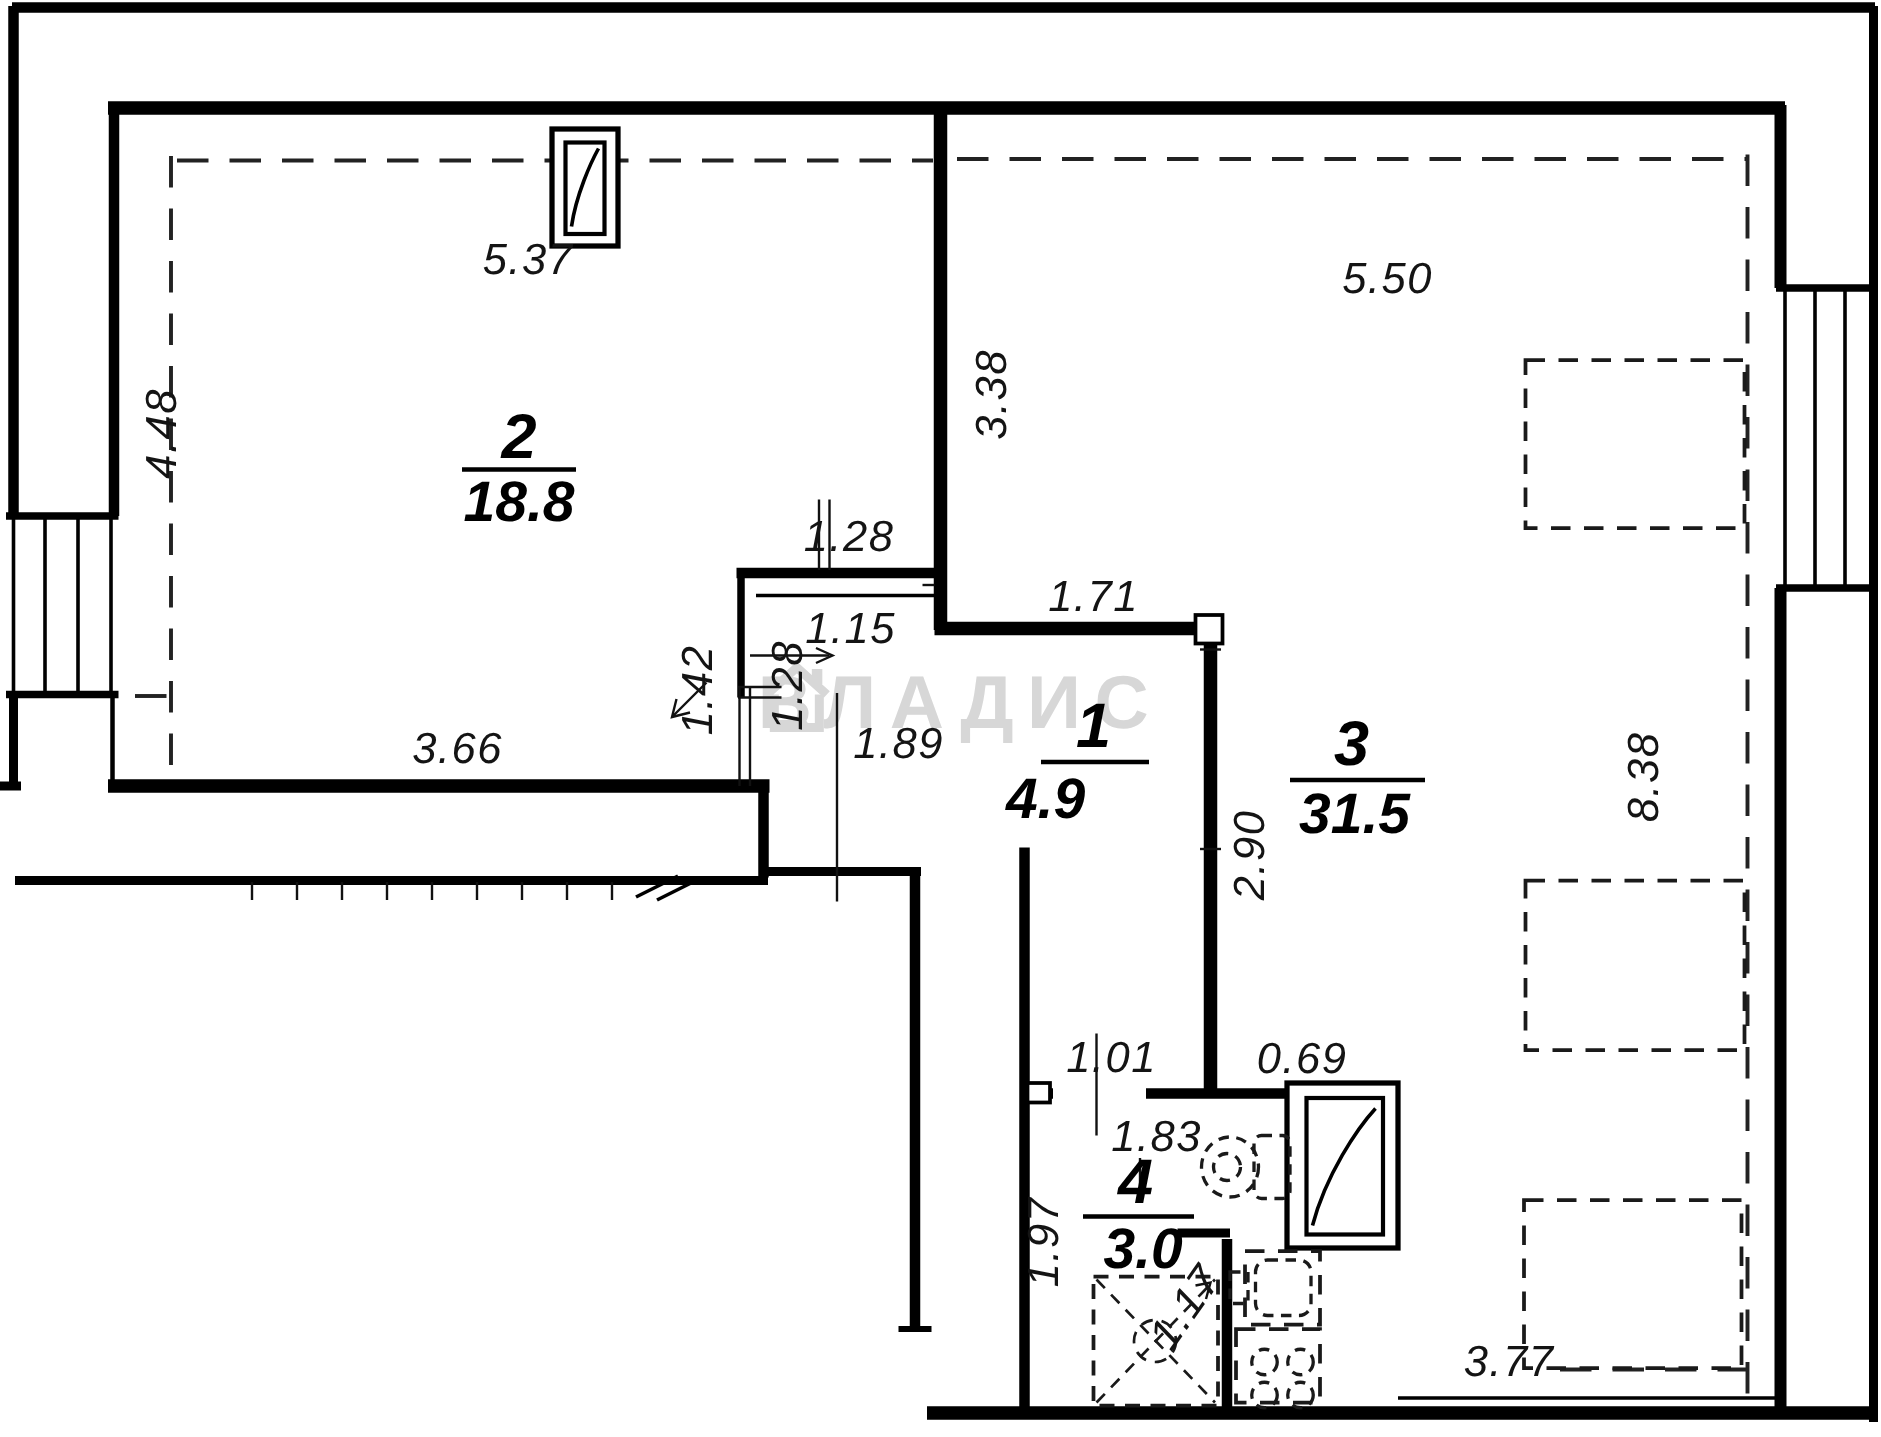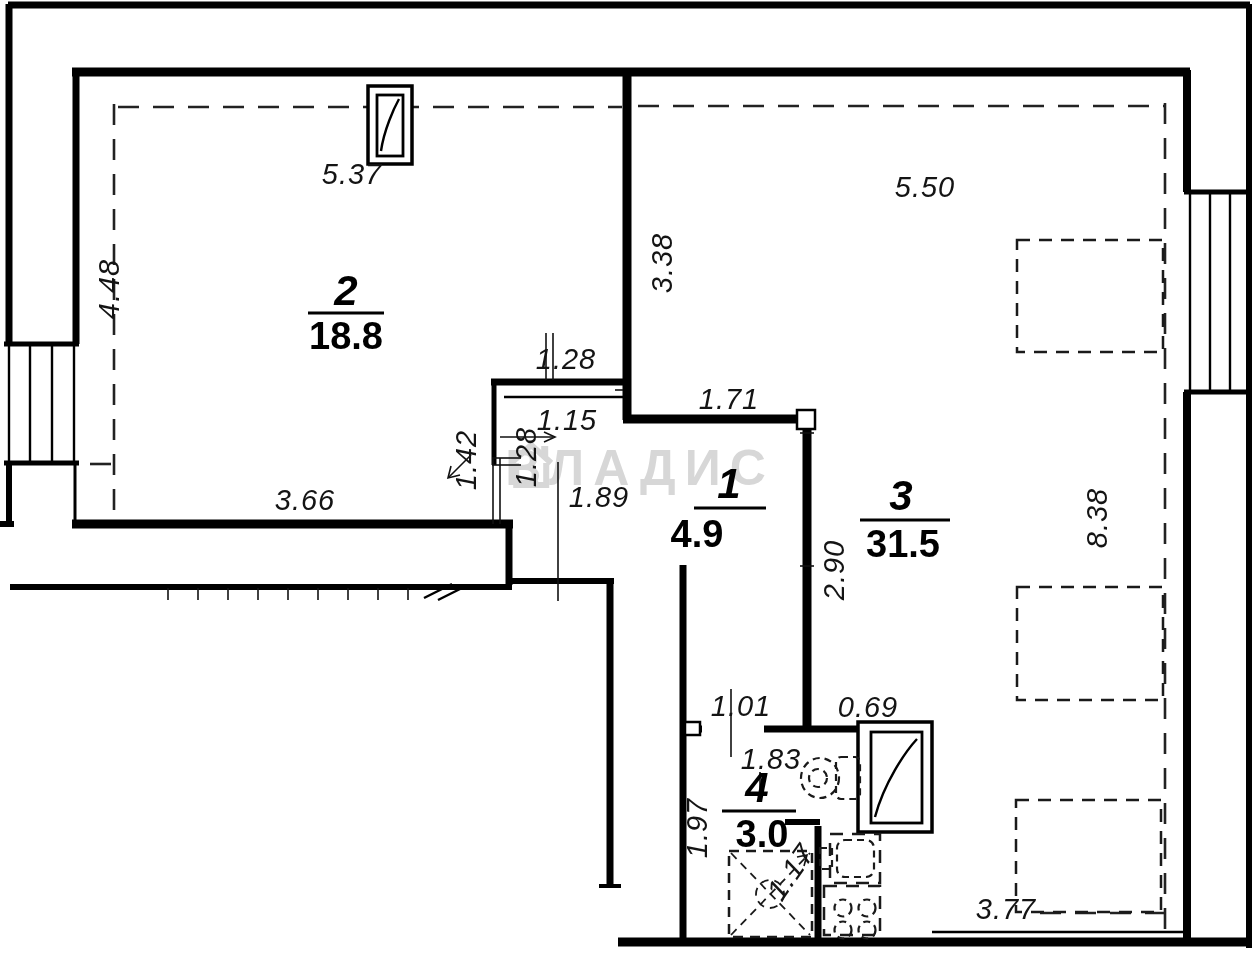--- a/index.html
+++ b/index.html
@@ -25,21 +25,21 @@
   .dt{stroke:#1a1a1a;stroke-width:2.2;stroke-dasharray:7 5;fill:none}
   .ds{stroke:#1a1a1a;stroke-width:2.5;stroke-dasharray:10 7;fill:none}
   .ds1{stroke:#1a1a1a;stroke-width:1.8;stroke-dasharray:8 6;fill:none}
   
   .dim{position:absolute;transform:translate(-50%,-50%);font-style:italic;font-size:29px;
        color:#141414;white-space:nowrap;letter-spacing:1px;}
   .r90{transform:translate(-50%,-50%) rotate(-90deg);}
   .r55{transform:translate(-50%,-50%) rotate(-55deg);}
   .rnum{position:absolute;transform:translate(-50%,-50%);font-style:italic;font-weight:bold;
         font-size:42px;color:#000;white-space:nowrap;}
-  .rarea{position:absolute;transform:translate(-50%,-50%);font-weight:bold;
+  .rarea{position:absolute;transform:translate(-50%,-50%);font-style:italic;font-weight:bold;
         font-size:38px;color:#000;white-space:nowrap;}
   .wm{position:absolute;left:640px;top:468px;transform:translate(-50%,-50%);
       display:flex;align-items:center;gap:14px;color:#d7d7d7;font-weight:bold;
       font-size:50px;letter-spacing:9px;}
 </style>
 </head>
 <body>
 
 <div id="plan">
 

